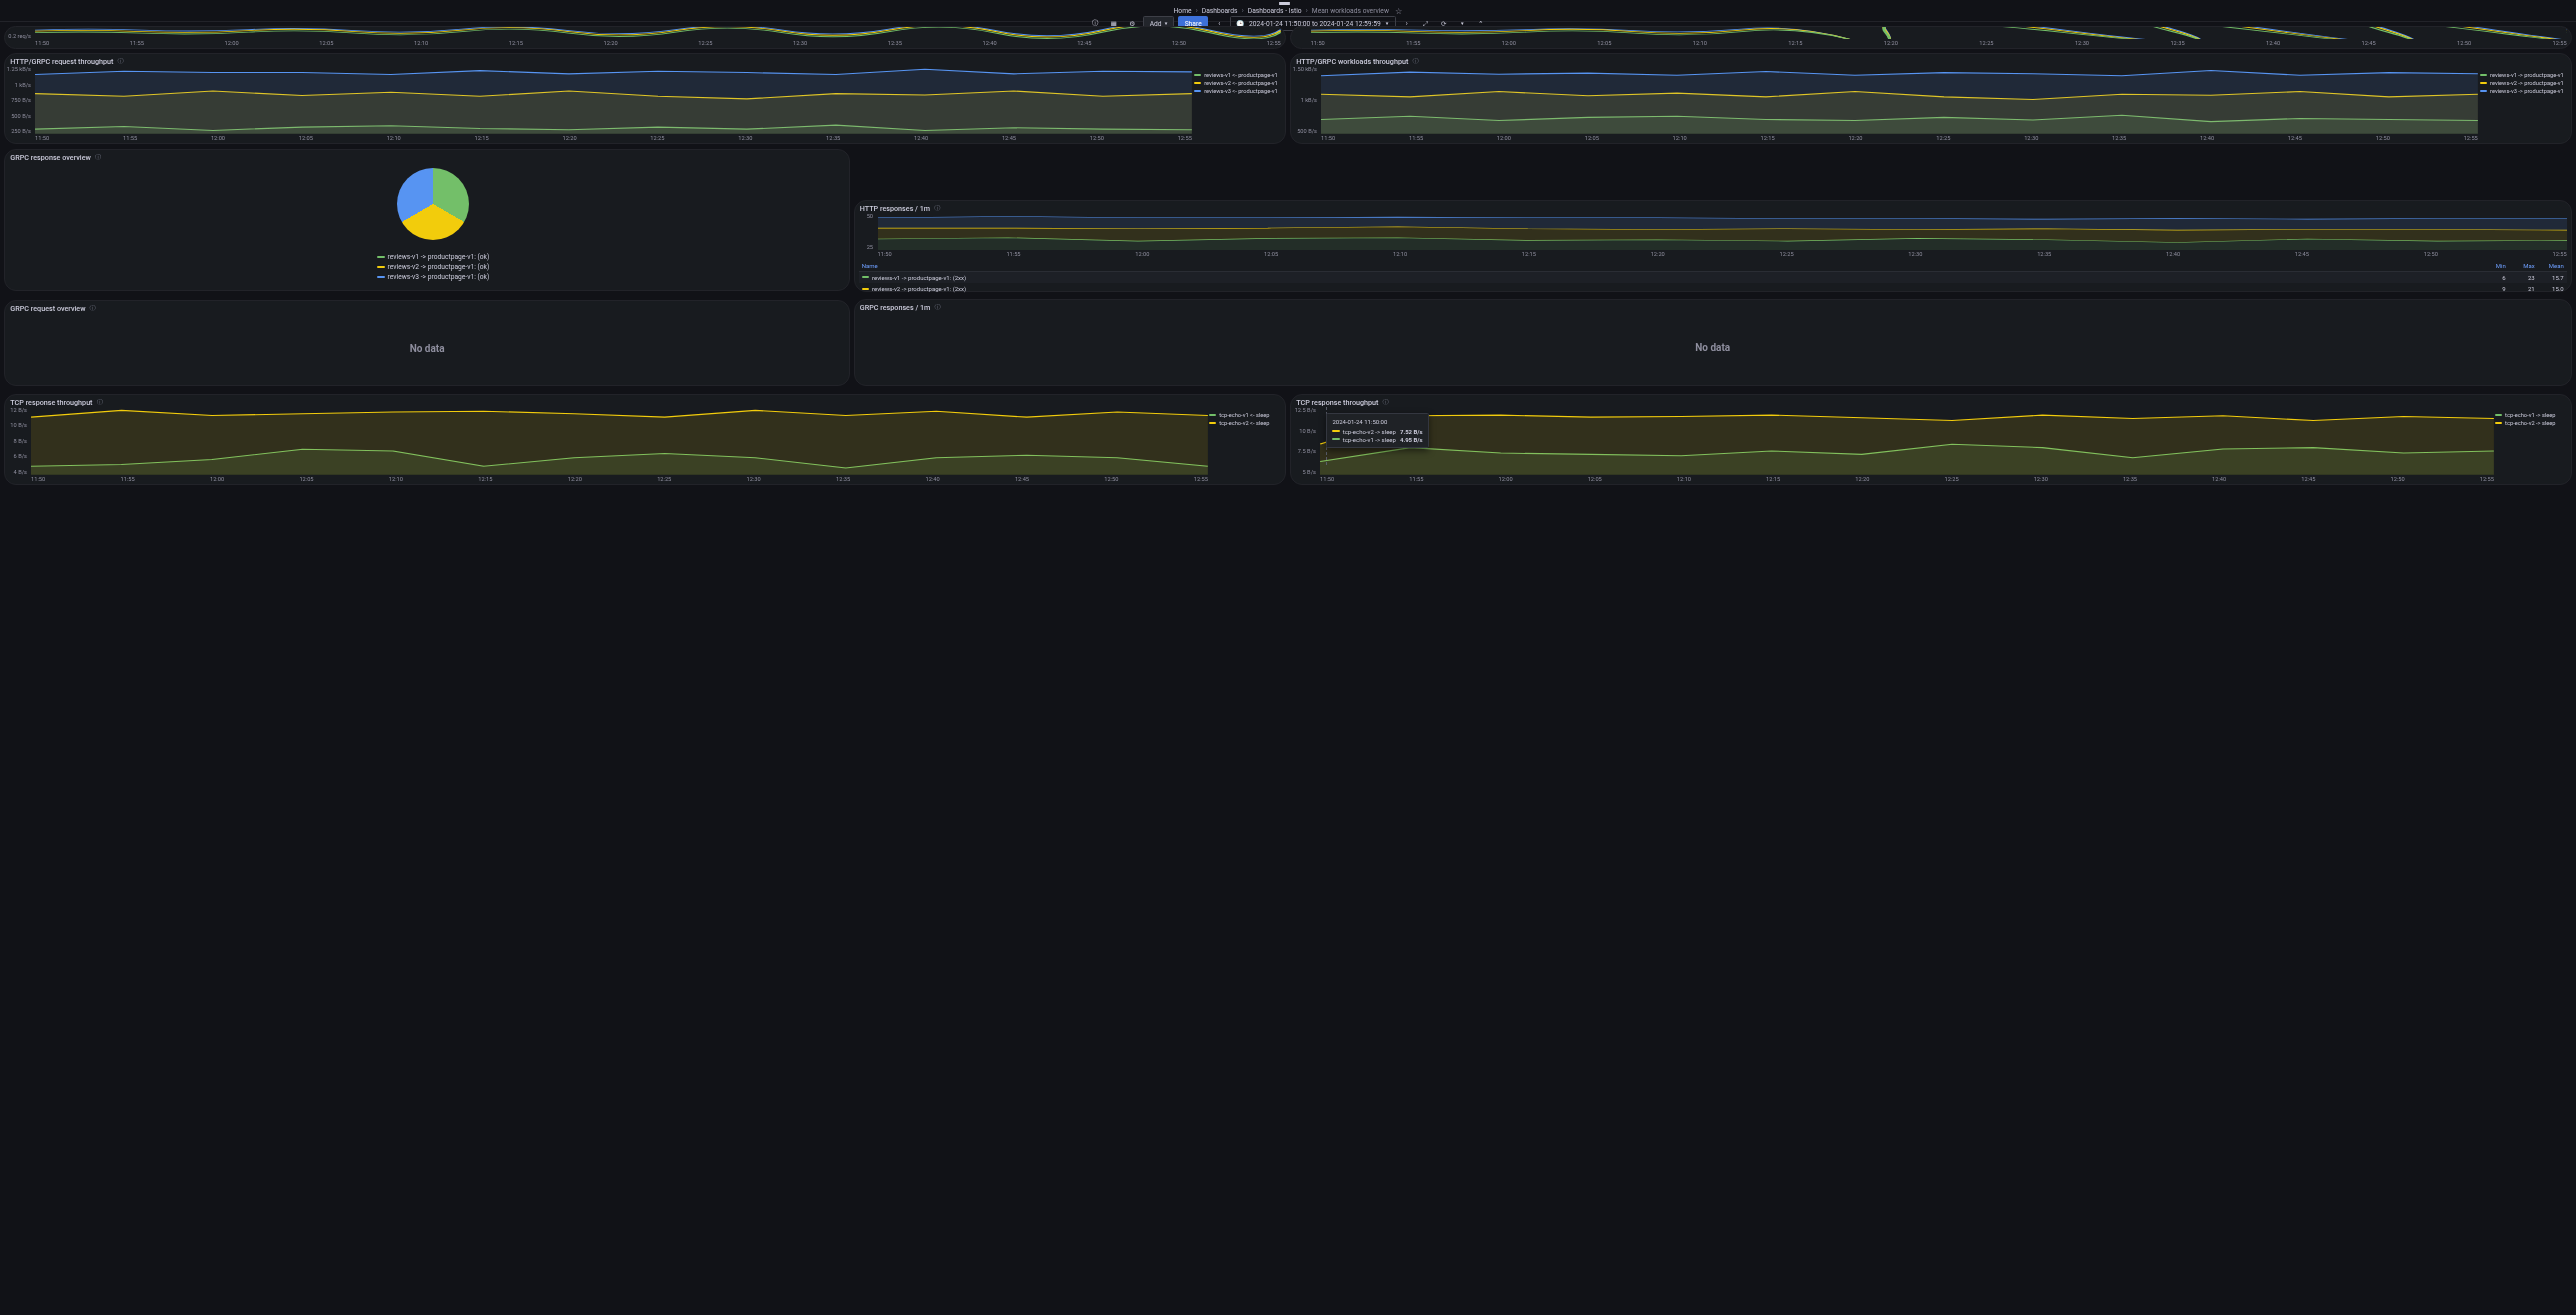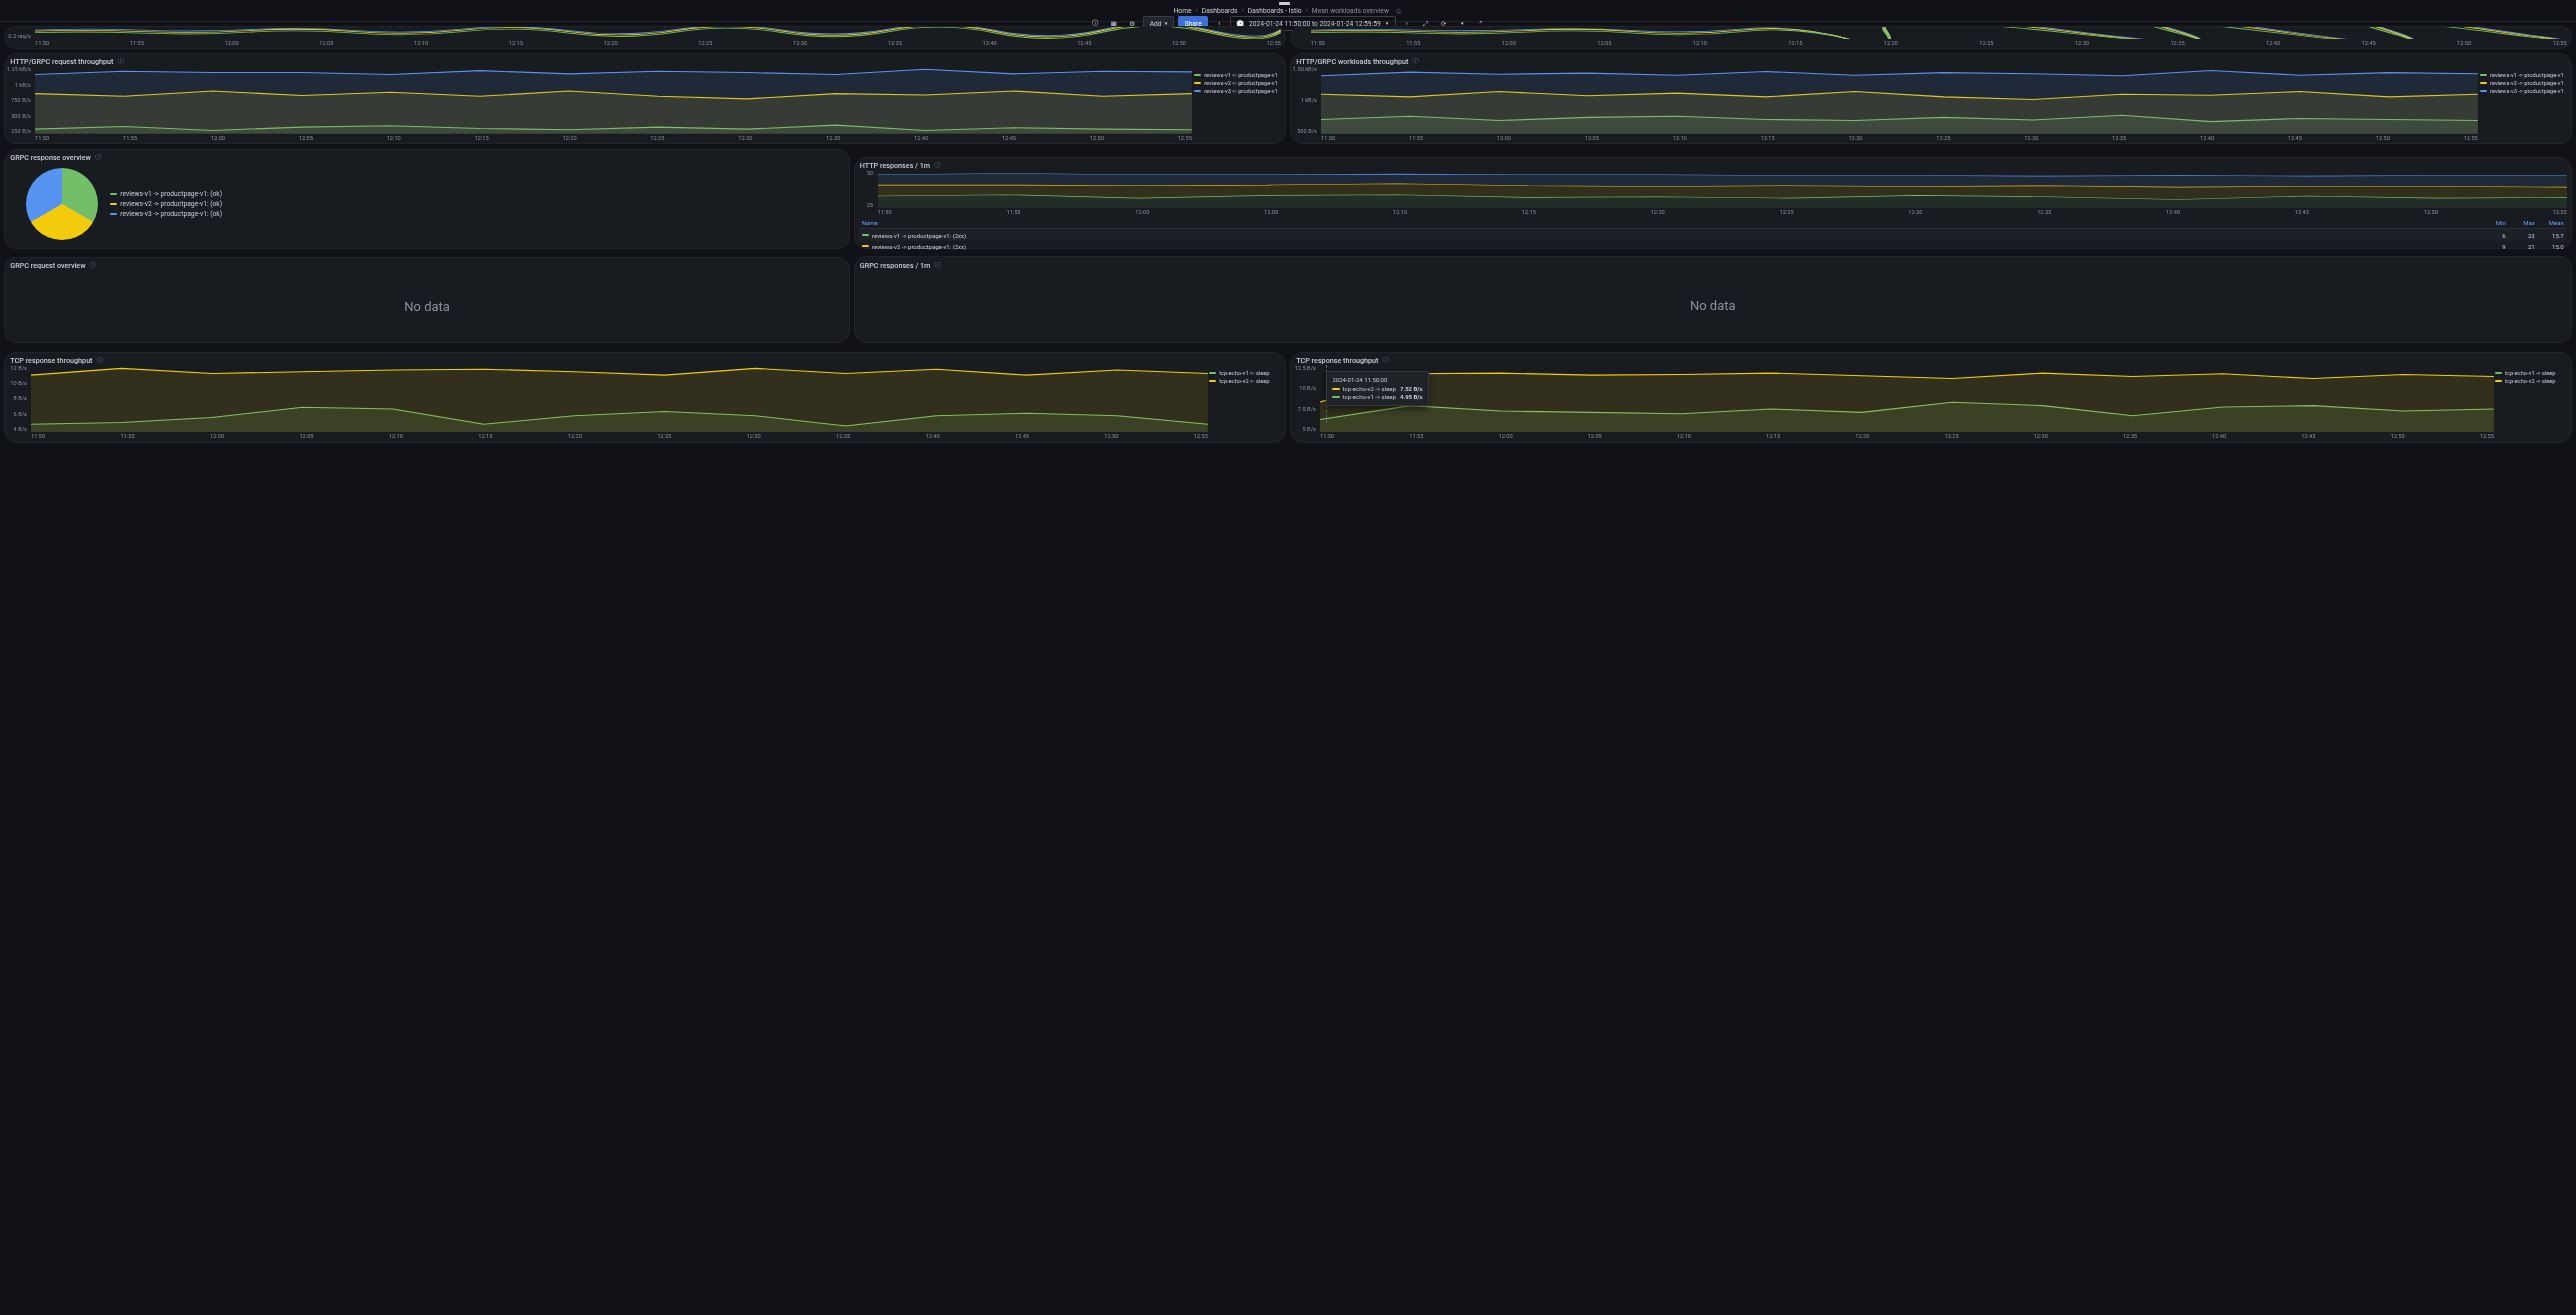--- a/index.html
+++ b/index.html
@@ -41,30 +41,30 @@
 .chart { position:relative; }
 .y-axis { position:absolute; left:0; top:0; bottom:9.3px; width:29px; display:flex; flex-direction:column; justify-content:space-between; align-items:flex-end; padding-right:3.1px; font-size:5.7px; color:#8e8e9e;}
 .plot { position:absolute; left:30px; right:93px; top:0; bottom:9.3px; }
 .x-axis { position:absolute; left:30px; right:93px; bottom:0; height:8.2px; display:flex; justify-content:space-between; font-size:5.7px; color:#8e8e9e;}
 .legend-r { position:absolute; right:4.1px; top:4.1px; width:87px; font-size:5.7px;}
 .legend-item { display:flex; align-items:center; gap:3.1px; padding:1px 0; white-space:nowrap;}
 .swatch { width:7.2px; height:2.1px; border-radius:1px;}
 .sw-green { background:#73bf69;}
 .sw-yellow { background:#f2cc0c;}
 .sw-blue { background:#5794f2;}
-.nodata { display:flex; align-items:center; justify-content:center; height:72px; color:#8e8e9e; font-size:13px;}
+.nodata { display:flex; align-items:center; justify-content:center; height:72px; color:#8e8e9e; font-size:10px;font-weight:bold;}
 svg .ln { fill:none; stroke-width:1.6;}
 svg .ar { fill-opacity:0.12;}
 .table { font-size:6px; padding:0 4.1px 2.1px 4.1px;}
 .table-head { display:flex; padding:2.1px 3.1px; color:#6e9fff; border-bottom:0.5px solid #2a2d34;}
 .table-row { display:flex; padding:2.1px 3.1px; align-items:center;}
 .table-row:nth-child(odd){ background:#1d2026;}
 .col-name{ flex:1; display:flex; align-items:center; gap:3.1px;}
 .col-n{ width:29px; text-align:right;}
-.pie-wrap { display:flex; align-items:center; gap:12.4px; padding:6.2px 8.2px 8.2px 20.6px;}
+.pie-wrap { display:flex; align-items:center; gap:12.4px; padding:6.2px 8.2px 8.2px 20.6px;flex-direction:column;}
 .pie { width:72px; height:72px; border-radius:50%; background:conic-gradient(#73bf69 0 120deg,#f2cc0c 120deg 240deg,#5794f2 240deg 360deg); flex-shrink:0;}
 .tooltip { position:absolute; background:#1f2226; border:0.5px solid #343740; border-radius:1.5px; padding:4.1px 5.2px; font-size:6px; box-shadow:0 2.1px 6.2px rgba(0,0,0,.5); z-index:5;}
 .tooltip-row{display:flex;align-items:center;gap:4.1px;justify-content:space-between;padding:0.5px 0;white-space:nowrap;}
 .vline{position:absolute;top:0;bottom:9.3px;width:0;border-left:0.5px dashed #5a5e6b;}
 .xaxis-top-snip { position:absolute; left:30px; right:93px; bottom:0; height:8.2px; display:flex; justify-content:space-between; font-size:5.7px; color:#8e8e9e;}
 .top-snippet .plot{right:4.1px;}
 </style>
 </head>
 <body>
 

